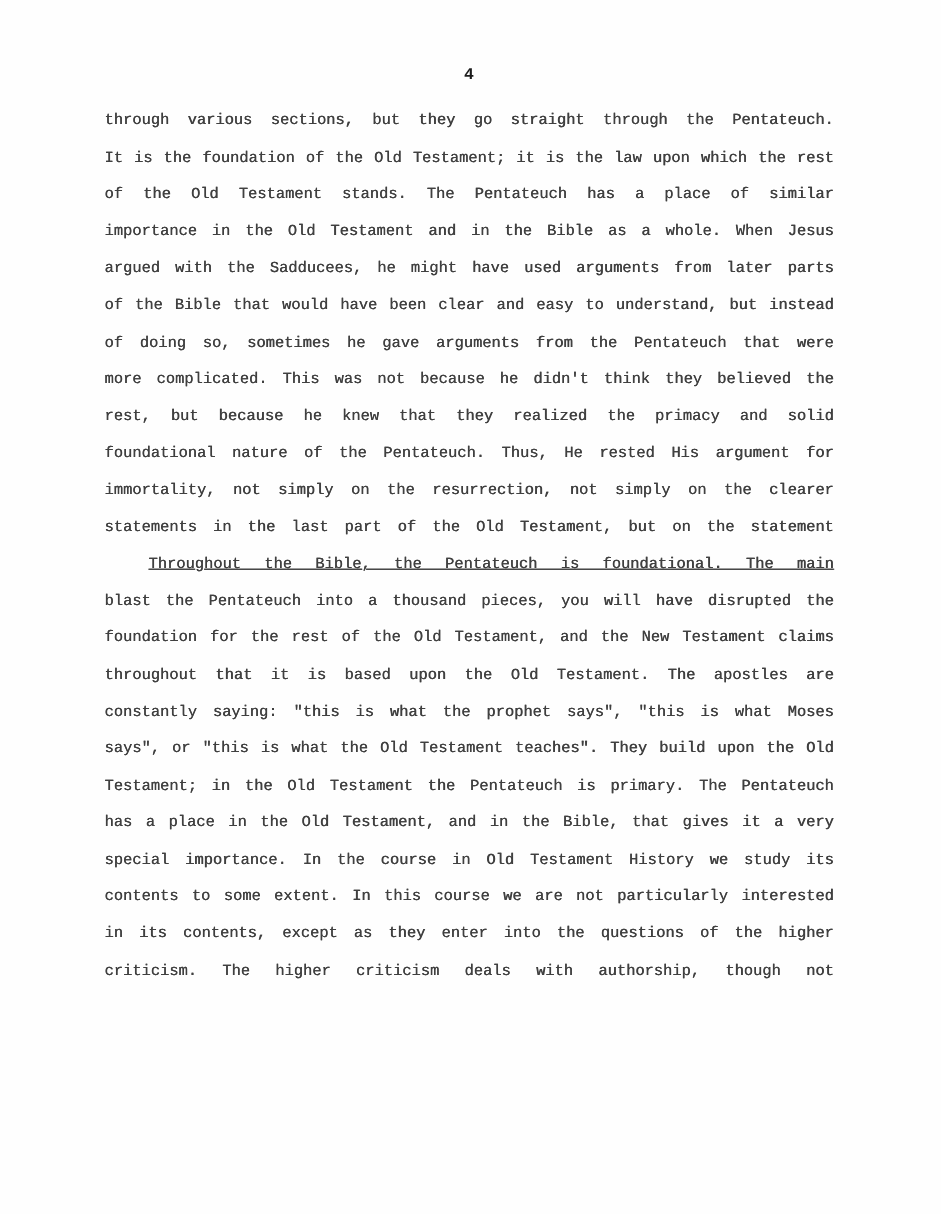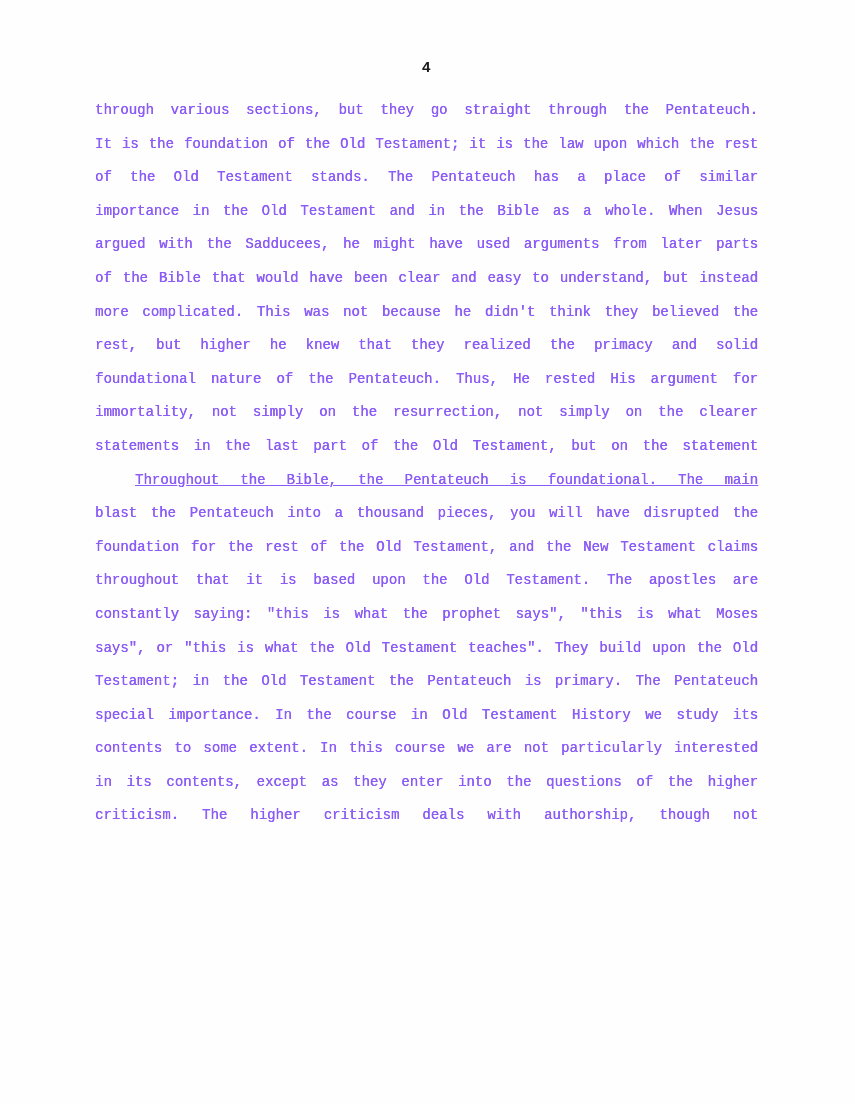--- a/index.html
+++ b/index.html
@@ -35,21 +35,21 @@
     position: absolute;
     top: 94px;
     left: 95px;
     width: 663px;
   }
   .line {
     font-size: 14px;
     line-height: 33.6px;
     height: 33.6px;
     white-space: normal;
-    color: #8b5cf6;
+    color: #404040;
     
     text-shadow: 0.3px 0 0 currentColor;
   }
   .line.just {
     text-align: justify;
     text-align-last: justify;
   }
   .line.indent {
     text-indent: 40px;
     text-decoration: underline;
@@ -60,30 +60,32 @@
 
 <div class="page">
   <div class="page-number">4</div>
   <div class="page-body">
       <div class="line just">through various sections, but they go straight through the Pentateuch.</div>
       <div class="line just">It is the foundation of the Old Testament; it is the law upon which the rest</div>
       <div class="line just">of the Old Testament stands. The Pentateuch has a place of similar</div>
       <div class="line just">importance in the Old Testament and in the Bible as a whole. When Jesus</div>
       <div class="line just">argued with the Sadducees, he might have used arguments from later parts</div>
       <div class="line just">of the Bible that would have been clear and easy to understand, but instead</div>
+      <div class="line just">of doing so, sometimes he gave arguments from the Pentateuch that were</div>
       <div class="line just">more complicated. This was not because he didn't think they believed the</div>
-      <div class="line just">rest, but higher he knew that they realized the primacy and solid</div>
+      <div class="line just">rest, but because he knew that they realized the primacy and solid</div>
       <div class="line just">foundational nature of the Pentateuch. Thus, He rested His argument for</div>
       <div class="line just">immortality, not simply on the resurrection, not simply on the clearer</div>
       <div class="line just">statements in the last part of the Old Testament, but on the statement</div>
       <div class="line just indent">Throughout the Bible, the Pentateuch is foundational. The main</div>
       <div class="line just">blast the Pentateuch into a thousand pieces, you will have disrupted the</div>
       <div class="line just">foundation for the rest of the Old Testament, and the New Testament claims</div>
       <div class="line just">throughout that it is based upon the Old Testament. The apostles are</div>
       <div class="line just">constantly saying: "this is what the prophet says", "this is what Moses</div>
       <div class="line just">says", or "this is what the Old Testament teaches". They build upon the Old</div>
       <div class="line just">Testament; in the Old Testament the Pentateuch is primary. The Pentateuch</div>
+      <div class="line just">has a place in the Old Testament, and in the Bible, that gives it a very</div>
       <div class="line just">special importance. In the course in Old Testament History we study its</div>
       <div class="line just">contents to some extent. In this course we are not particularly interested</div>
       <div class="line just">in its contents, except as they enter into the questions of the higher</div>
       <div class="line just">criticism. The higher criticism deals with authorship, though not</div>
     </div>
 </div>
 
 </body></html>

